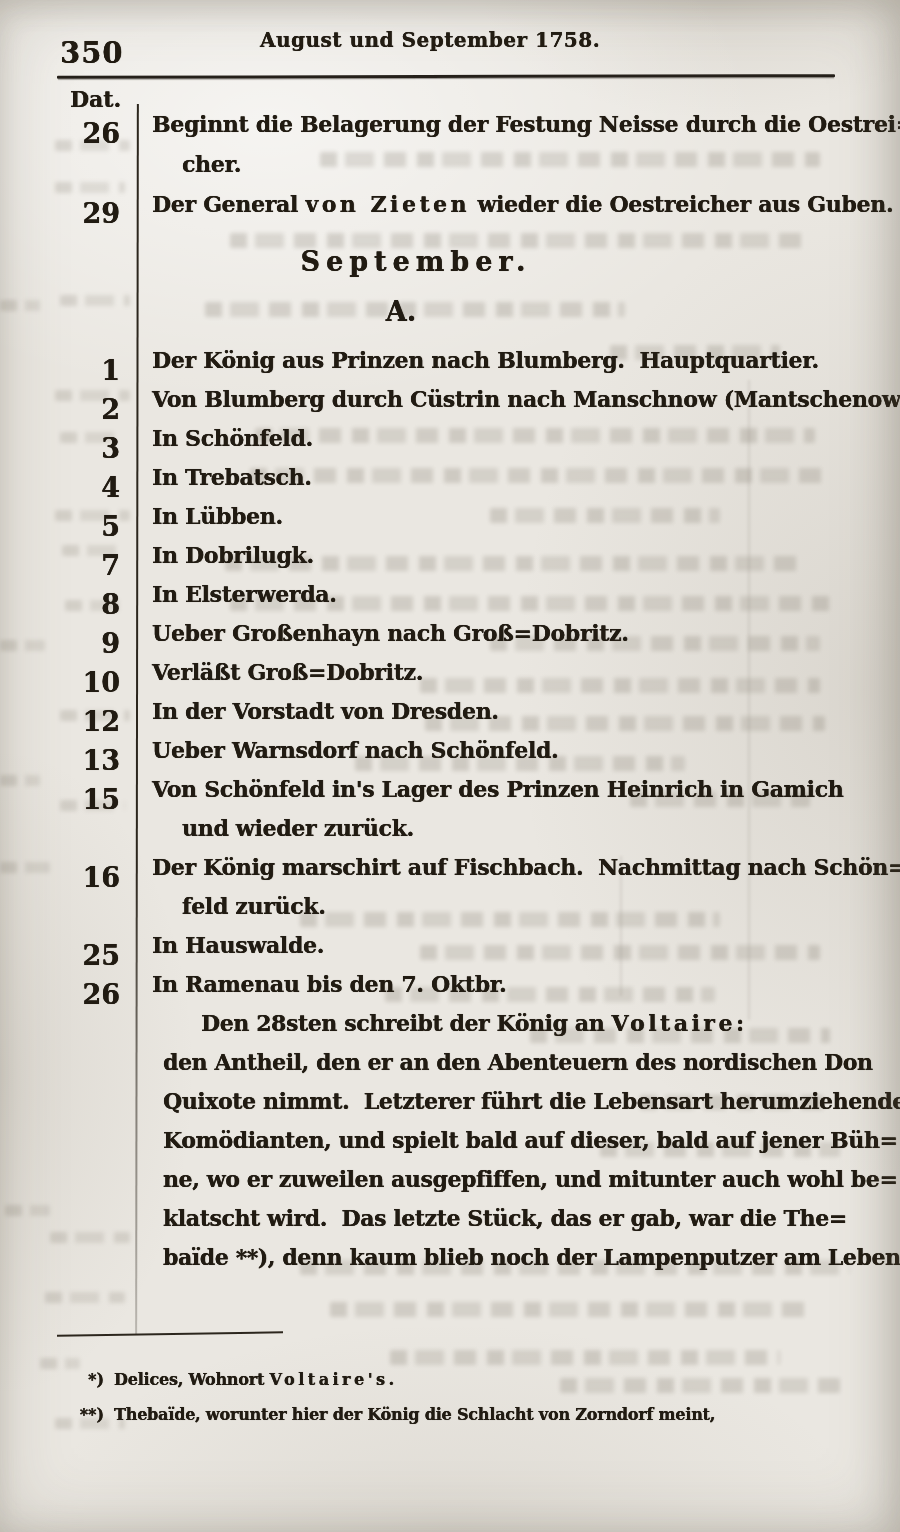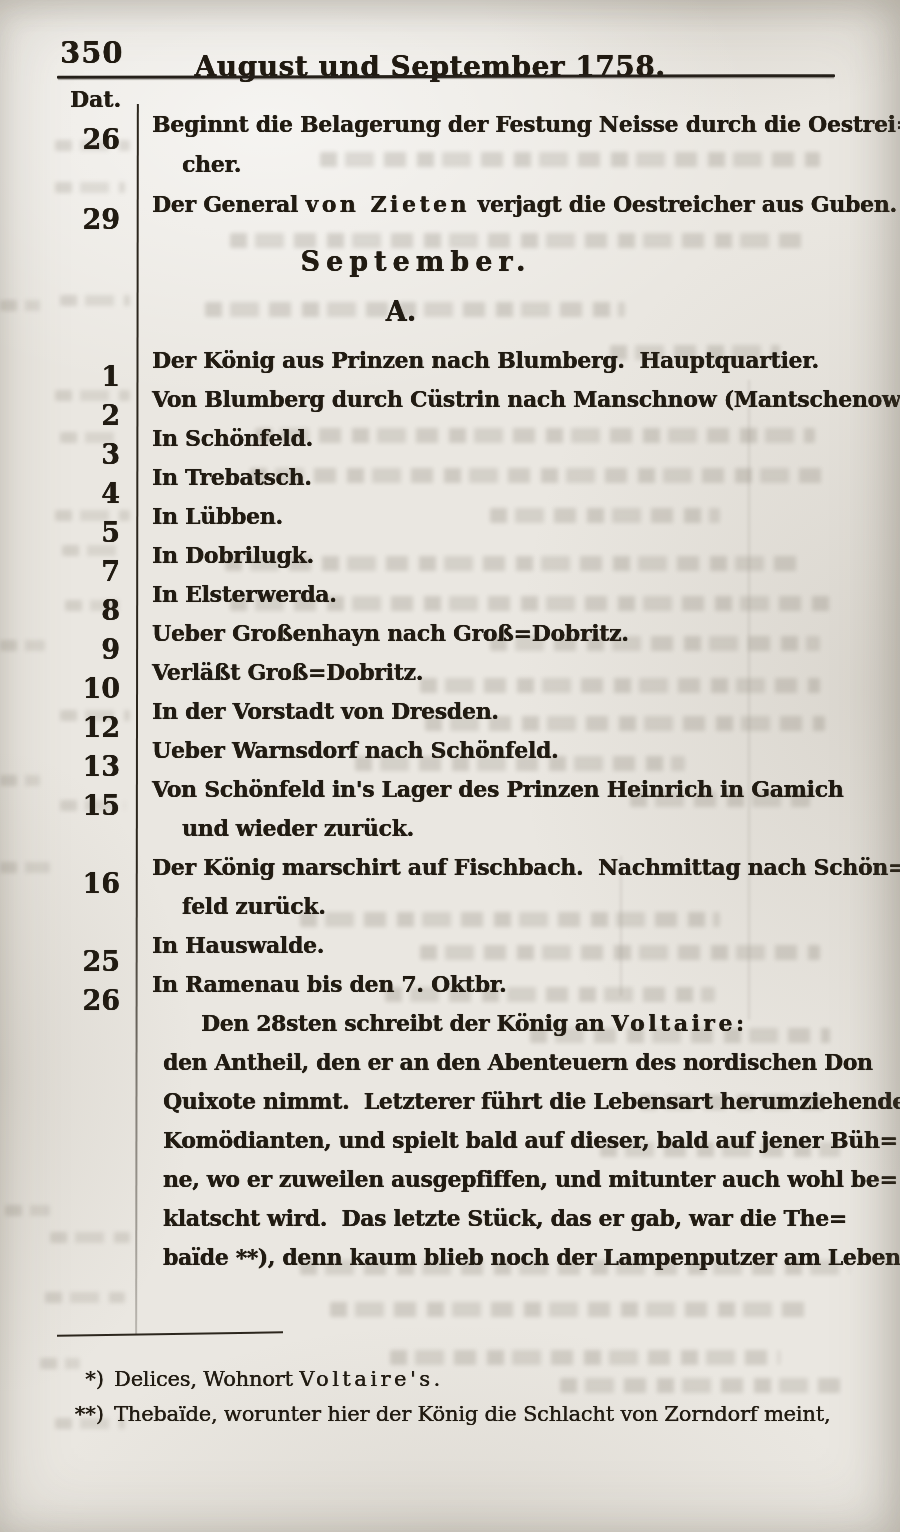--- a/index.html
+++ b/index.html
@@ -19,47 +19,47 @@
       radial-gradient(ellipse 400px 200px at 80% 0%, rgba(125,115,98,.10), transparent 60%);
     color:#211b12;
   }
   .page::after{ 
     content:"";position:absolute;inset:0;pointer-events:none;
     box-shadow:inset 0 0 70px rgba(95,85,68,.22), inset -18px 0 35px rgba(95,85,68,.14), inset 0 10px 25px rgba(95,85,68,.10);
   }
   .ink{ text-shadow:0 0 .5px currentColor, .4px .3px .7px rgba(35,28,16,.45); }
 
   .page-number{position:absolute;left:60px;top:36px;font-size:29px;font-weight:bold;letter-spacing:1px;}
-  .running-title{position:absolute;left:0;right:40px;top:28px;text-align:center;font-size:28px;font-weight:bold;letter-spacing:.5px;margin-top:22px;}
+  .running-title{position:absolute;left:0;right:40px;top:28px;text-align:center;font-size:20px;font-weight:bold;letter-spacing:.5px;}
   .head-rule{position:absolute;left:57px;top:75px;width:778px;height:3px;background:#25201a;border-radius:1px;box-shadow:0 2px 1px -1px rgba(37,32,26,.5);transform:rotate(-.12deg);}
   .dat-label{position:absolute;left:70px;top:86px;font-size:22px;font-weight:bold;}
   .v-rule{position:absolute;left:136px;top:104px;width:2px;height:1230px;
     background:linear-gradient(#2c261d 0%, #2c261d 62%, rgba(44,38,29,.55) 80%, rgba(44,38,29,.25) 100%);
     transform:rotate(.08deg);}
 
   .entries{position:absolute;left:152px;width:700px;font-size:22px;font-weight:bold;line-height:39px;letter-spacing:-.3px;}
   .entries .entry{position:relative;}
   .entries .line{white-space:pre;}
   .entries .line.cont{padding-left:30px;}
-  .entries .date{position:absolute;left:-99px;top:16px;width:67px;text-align:right;font-size:27px;letter-spacing:0;}
+  .entries .date{position:absolute;left:-99px;top:10px;width:67px;text-align:right;font-size:27px;letter-spacing:0;}
   #entries-august{top:104px;line-height:40px;}
   #entries-september{top:341px;}
 
   .month-heading{position:absolute;left:136px;top:246px;width:560px;text-align:center;font-size:27px;font-weight:bold;letter-spacing:6px;}
   .sub-heading{position:absolute;left:136px;top:296px;width:530px;text-align:center;font-size:27px;font-weight:bold;}
 
   .letter{position:absolute;left:163px;top:1004px;width:700px;font-size:22px;font-weight:bold;line-height:39px;letter-spacing:-.4px;}
   .letter div{white-space:pre;}
   .letter .intro{padding-left:38px;}
   .letter .q0{padding-left:27px;}
 
   .sp{letter-spacing:3.5px;}
 
   .footnote-rule{position:absolute;left:57px;top:1333px;width:226px;height:2px;background:#2c261d;transform:rotate(-.9deg);}
-  .footnotes{position:absolute;left:58px;top:1362px;width:820px;font-size:21px;font-weight:normal;line-height:35px;letter-spacing:-.2px;}
+  .footnotes{position:absolute;left:58px;top:1362px;width:820px;font-size:16px;font-weight:bold;line-height:35px;letter-spacing:-.2px;}
   .footnotes .fn{white-space:pre;}
   .footnotes .marker{display:inline-block;width:46px;text-align:right;margin-right:10px;letter-spacing:0;}
 
   
   .g{position:absolute;height:15px;border-radius:2px;filter:blur(2px);opacity:.48;pointer-events:none;
      background:repeating-linear-gradient(90deg,
        rgba(128,121,108,.55) 0 17px, rgba(128,121,108,0) 17px 25px,
        rgba(128,121,108,.42) 25px 54px, rgba(128,121,108,0) 54px 64px,
        rgba(128,121,108,.5) 64px 86px, rgba(128,121,108,0) 86px 97px);}
   .g.small{height:11px;opacity:.4;}
@@ -125,21 +125,21 @@
   <div class="v-rule"></div>
 
   <div class="entries ink" id="entries-august">
       <div class="entry">
         <span class="date">26</span>
         <div class="line"><span>Beginnt die Belagerung der Festung Neisse durch die Oestrei=</span></div>
         <div class="line cont"><span>cher.</span></div>
       </div>
       <div class="entry">
         <span class="date">29</span>
-        <div class="line"><span>Der General </span><span class="sp">von Zieten</span><span> verjagt die Oestreicher aus Guben.</span></div>
+        <div class="line"><span>Der General </span><span class="sp">von Zieten</span><span> wieder die Oestreicher aus Guben.</span></div>
       </div>
     </div>
 
   <div class="month-heading ink">September.</div>
   <div class="sub-heading ink">A.</div>
 
   <div class="entries ink" id="entries-september">
       <div class="entry">
         <span class="date">1</span>
         <div class="line"><span>Der König aus Prinzen nach Blumberg.  Hauptquartier.</span></div>

